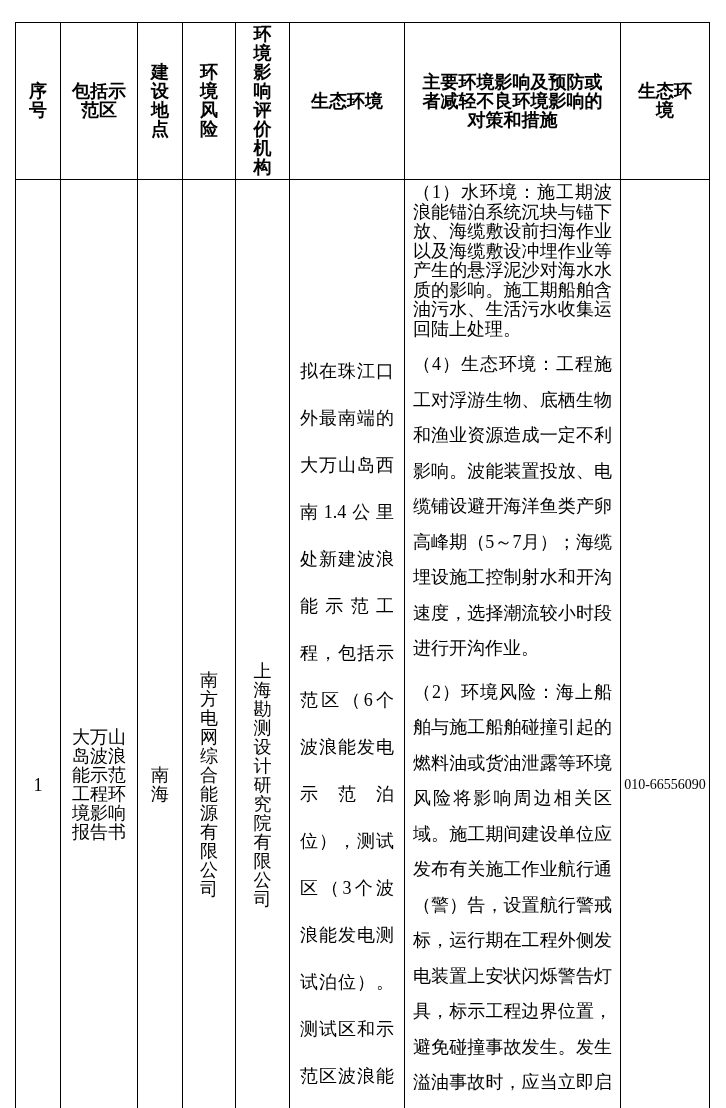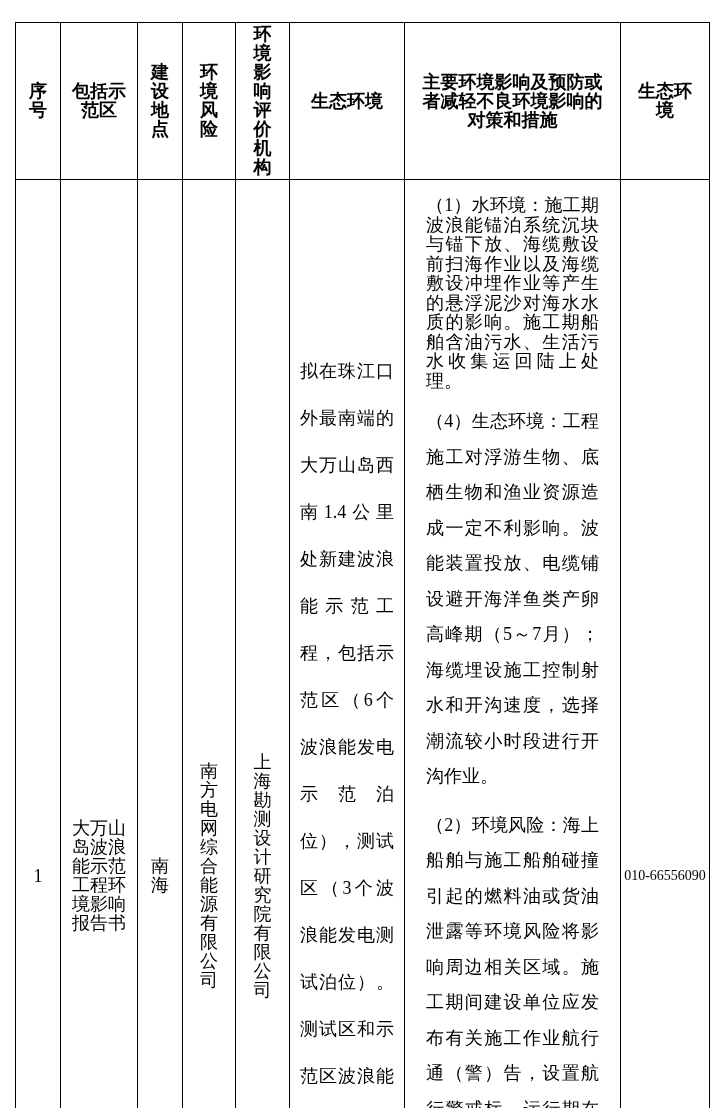--- a/index.html
+++ b/index.html
@@ -52,21 +52,21 @@
     line-height: 47px;
   }
   td.impacts-cell {
     vertical-align: top;
     padding: 3px 8px 6px 8px;
     text-align: justify;
     text-align-last: left;
     text-justify: inter-character;
   }
   td.impacts-cell p {
-    margin: 13px;
+    margin: 0;
     line-height: 35.5px;
   }
   td.impacts-cell p.first {
     line-height: 19.5px;
   }
   td.impacts-cell p + p {
     margin-top: 8px;
   }
   td.phone-cell {
     text-align: center;

